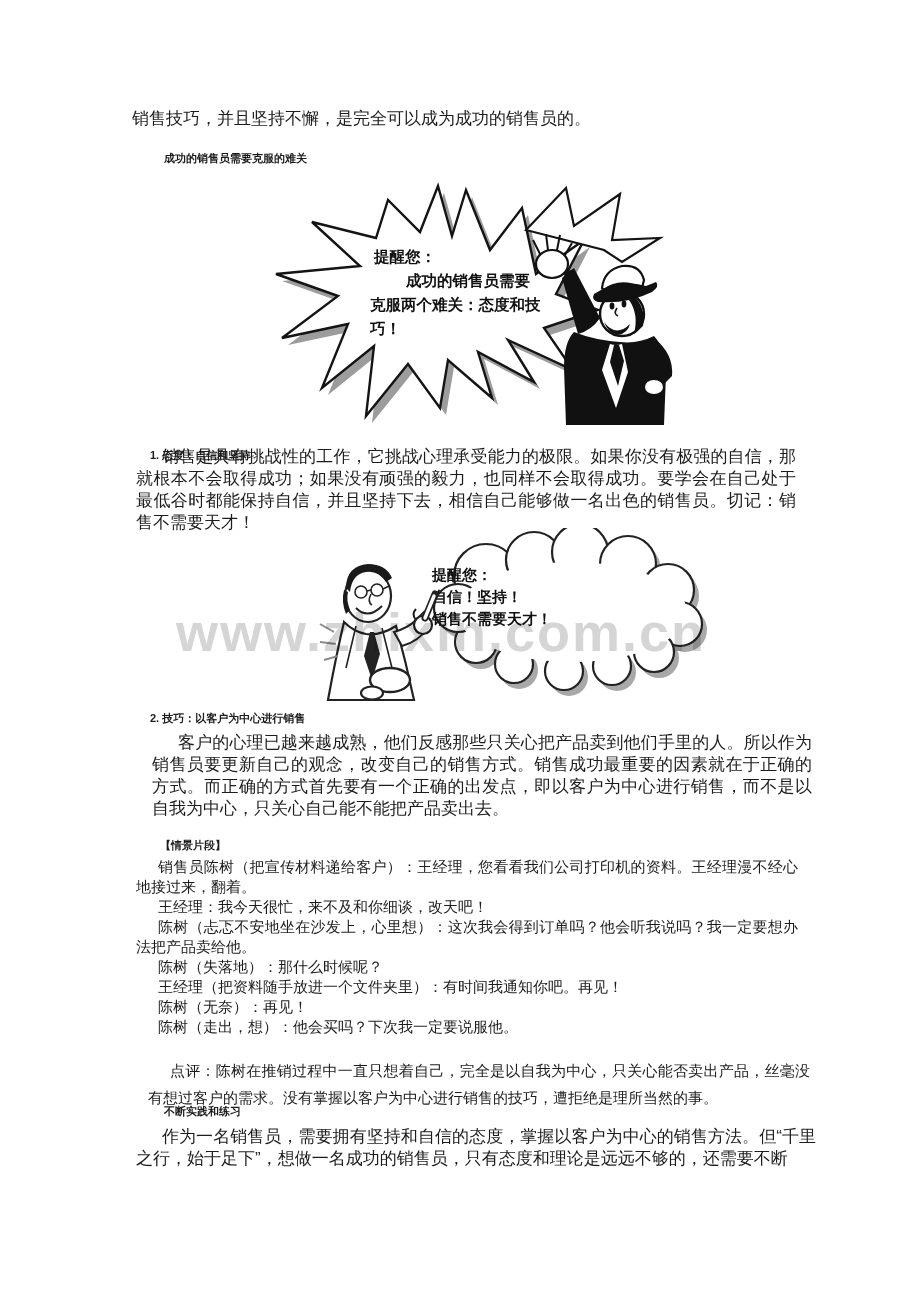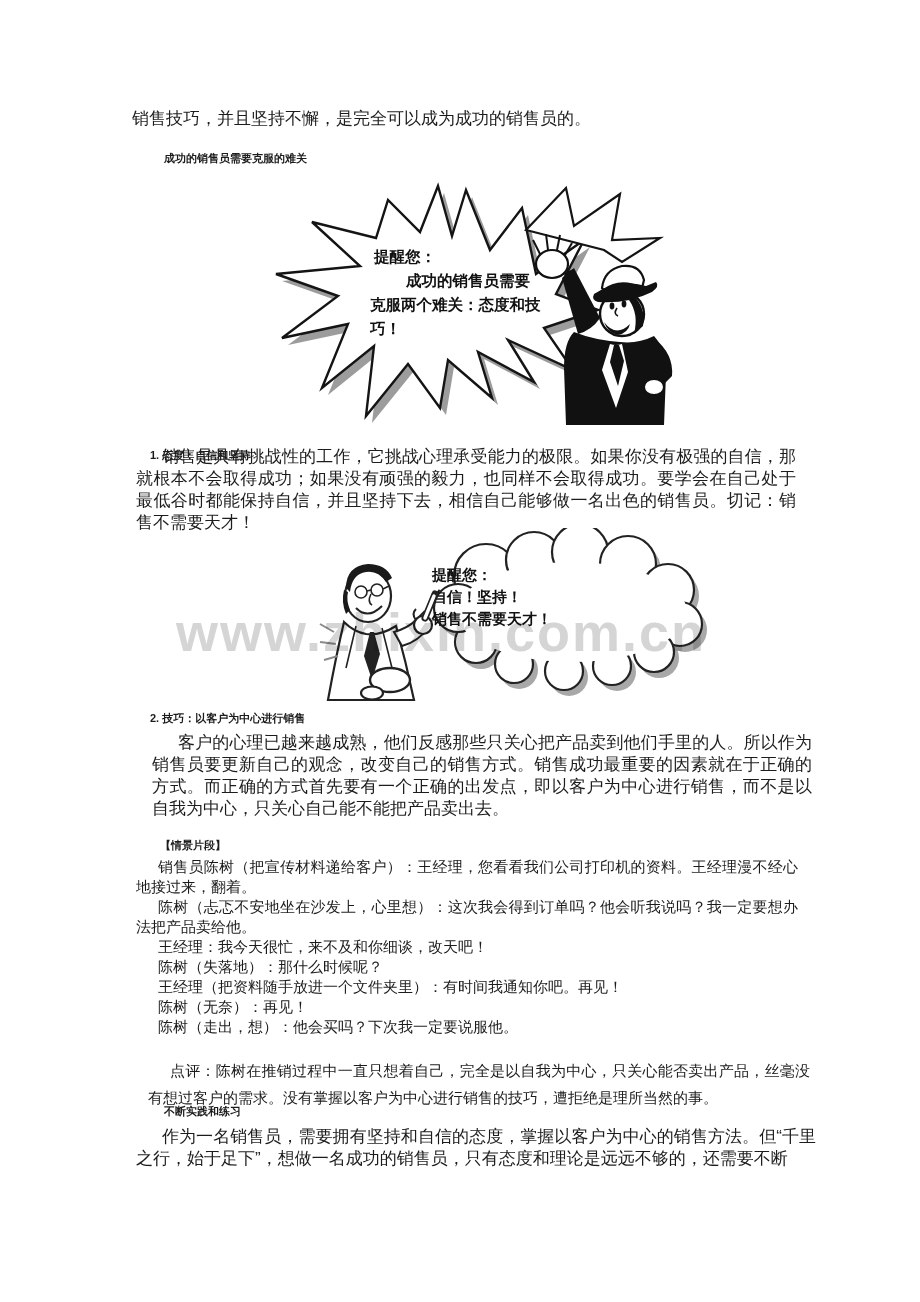--- a/index.html
+++ b/index.html
@@ -146,22 +146,22 @@
     <ellipse cx="154" cy="165" rx="11" ry="6.5" stroke-width="2.2"></ellipse>
   </g>
 </svg>
 
 <div class="abs h1" style="left:150px;top:711px;">2. 技巧：以客户为中心进行销售</div>
 <p class="abs para" style="left:136px;top:732px;width:660px;margin-left:16px;">客户的心理已越来越成熟，他们反感那些只关心把产品卖到他们手里的人。所以作为销售员要更新自己的观念，改变自己的销售方式。销售成功最重要的因素就在于正确的方式。而正确的方式首先要有一个正确的出发点，即以客户为中心进行销售，而不是以自我为中心，只关心自己能不能把产品卖出去。</p>
 
 <div class="abs h1" style="left:160px;top:838px;">【情景片段】</div>
 <div class="abs dlg-wrap" style="left:136px;top:857px;">
   <p class="dlg">销售员陈树（把宣传材料递给客户）：王经理，您看看我们公司打印机的资料。王经理漫不经心地接过来，翻着。</p>
+  <p class="dlg">王经理：我今天很忙，来不及和你细谈，改天吧！</p>
   <p class="dlg">陈树（忐忑不安地坐在沙发上，心里想）：这次我会得到订单吗？他会听我说吗？我一定要想办法把产品卖给他。</p>
-  <p class="dlg">王经理：我今天很忙，来不及和你细谈，改天吧！</p>
   <p class="dlg">陈树（失落地）：那什么时候呢？</p>
   <p class="dlg">王经理（把资料随手放进一个文件夹里）：有时间我通知你吧。再见！</p>
   <p class="dlg">陈树（无奈）：再见！</p>
   <p class="dlg">陈树（走出，想）：他会买吗？下次我一定要说服他。</p>
 </div>
 <p class="abs comment" style="left:136px;top:1045px;width:662px;">点评：陈树在推销过程中一直只想着自己，完全是以自我为中心，只关心能否卖出产品，丝毫没有想过客户的需求。没有掌握以客户为中心进行销售的技巧，遭拒绝是理所当然的事。</p>
 
 <div class="abs h1" style="left:164px;top:1104px;">不断实践和练习</div>
 <p class="abs para" style="left:136px;top:1126px;width:680px;">作为一名销售员，需要拥有坚持和自信的态度，掌握以客户为中心的销售方法。但“千里之行，始于足下”，想做一名成功的销售员，只有态度和理论是远远不够的，还需要不断</p>
 

